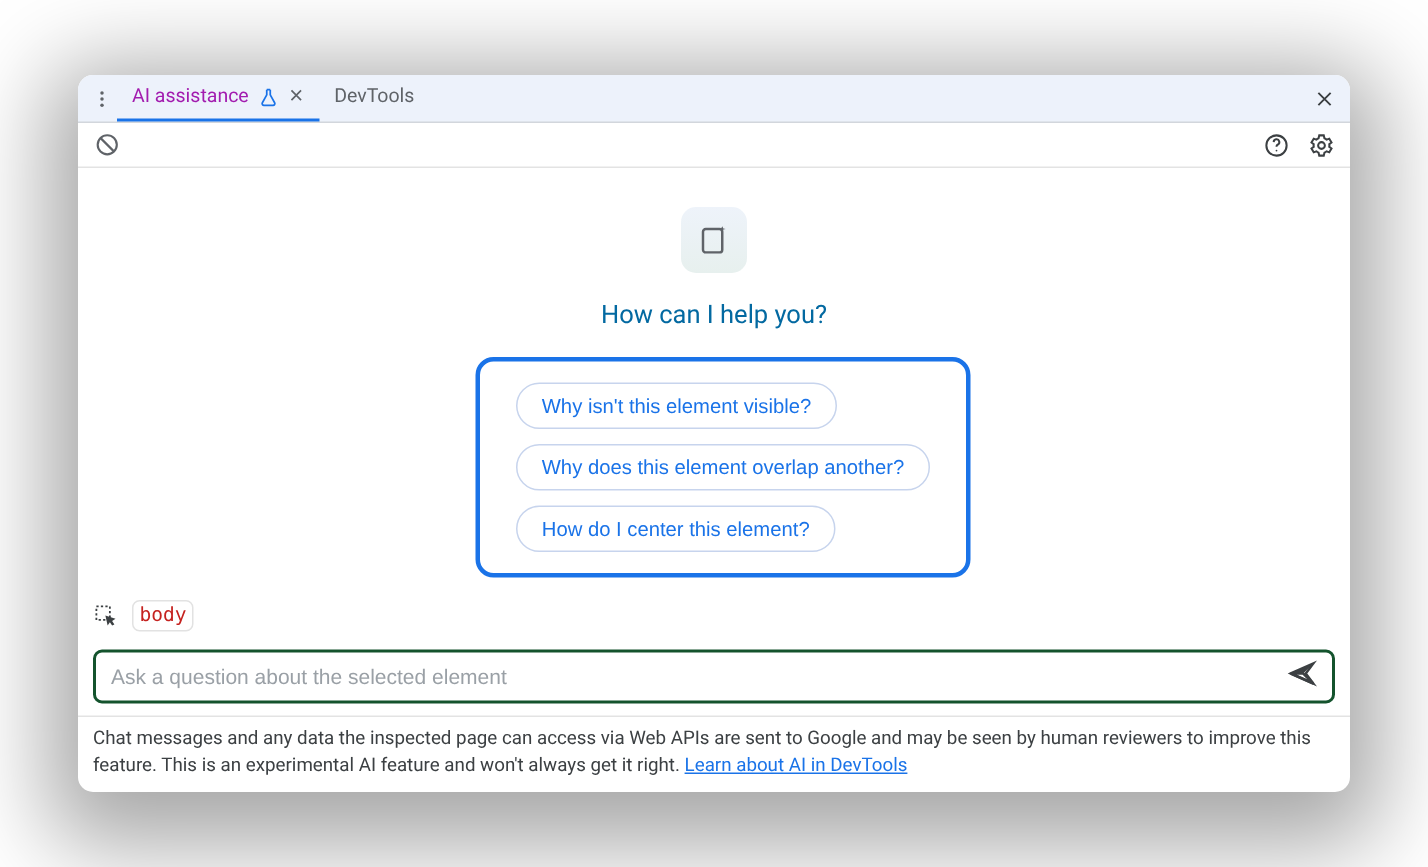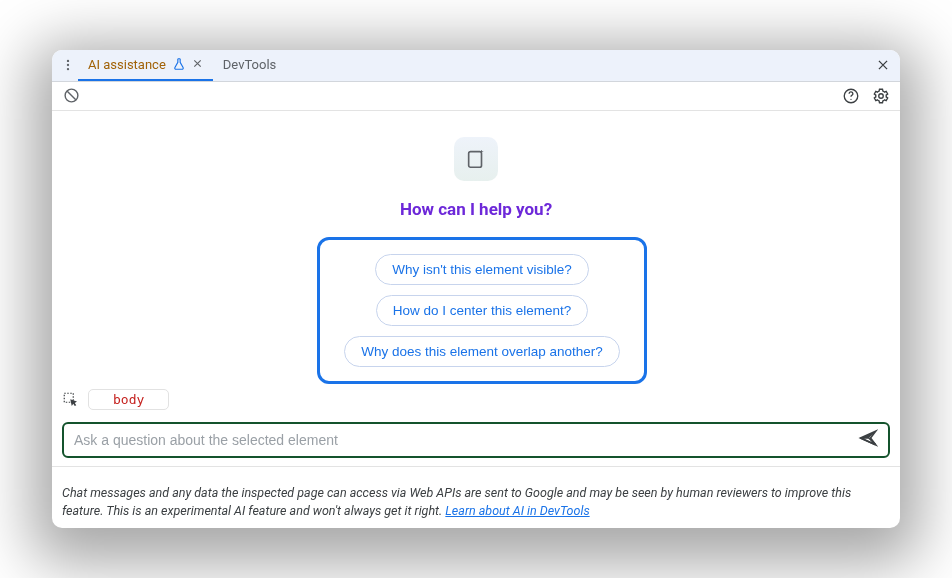--- a/index.html
+++ b/index.html
@@ -43,21 +43,21 @@
     display: flex;
     align-items: center;
     padding: 0 10px;
     font-size: 13px;
     color: #5f6368;
     gap: 6px;
     cursor: pointer;
     border-bottom: 2px solid transparent;
   }
   .tab.active {
-    color: #a16207;
+    color: #a21caf;
     border-bottom-color: #1a73e8;
     align-items: center;
   }
   .tab .flask svg { display:block; }
   .tab .close {
     color: #5f6368;
     font-size: 14px;
     line-height: 1;
   }
   .tabbar .spacer { flex: 1; }
@@ -99,31 +99,31 @@
   .spark-box {
     width: 44px; height: 44px;
     border-radius: 10px;
     background: linear-gradient(180deg, #eef3fa 0%, #e7f0ee 100%);
     display: flex; align-items: center; justify-content: center;
     margin-bottom: 18px;
   }
   .spark-box svg { display:block; }
   .heading {
     font-size: 17px;
-    font-weight: 700;
-    color: #6d28d9;
+    font-weight: 400;
+    color: #0369a1;
     margin-bottom: 18px;
   }
   .suggestions {
     border: 3px solid #1a73e8;
     border-radius: 12px;
     padding: 14px 24px;
     display: flex;
     flex-direction: column;
-    align-items: center;
+    align-items: flex-start;
     gap: 10px;
     margin-left: 12px;
   }
   .suggestion {
     border: 1px solid #c7d4ed;
     background: #fff;
     color: #1a73e8;
     font-size: 13.5px;
     padding: 7px 16px;
     border-radius: 999px;
@@ -135,21 +135,21 @@
     height: 32px;
     display: flex;
     align-items: center;
     padding: 0 10px;
     gap: 8px;
   }
   .context .select-icon svg { display:block; }
   .context .element-chip {
     border: 1px solid #e2e2e2;
     border-radius: 5px;
-    padding: 2px 24px;
+    padding: 2px 4px;
     color: #c5221f;
     font-size: 13px;
     font-family: Menlo, Consolas, monospace;
     cursor: pointer;
   }
   
   .input-row {
     padding: 6px 10px 8px 10px;
   }
   .input-wrap {
@@ -169,25 +169,24 @@
     color: #202124;
   }
   .input-wrap input::placeholder { color: #9aa0a6; }
   .input-wrap .send {
     color: #3c4043;
     cursor: pointer;
   }
   
   .footer {
     border-top: 1px solid #e3e3e3;
-    padding: 17px 10px 8px 10px;
+    padding: 6px 10px 8px 10px;
     font-size: 12.5px;
     color: #3c4043;
     line-height: 1.45;
-    font-style: italic;
   }
   .footer a { color: #1a73e8; text-decoration: underline; cursor: pointer; }
 </style>
 </head>
 <body>
 
 <div class="window">
 
   <div class="tabbar">
     <div class="kebab">
@@ -247,22 +246,22 @@
   <div class="main">
     <div class="spark-box">
       <svg width="22" height="22" viewBox="0 0 24 24" fill="none" stroke="#5f6368" stroke-width="1.8">
           <rect x="4" y="4" width="14" height="17" rx="2"></rect>
           <path d="M18 2l.8 1.6L20.5 4l-1.7.4L18 6l-.8-1.6L15.5 4l1.7-.4L18 2z" fill="#5f6368" stroke="none"></path>
         </svg>
     </div>
     <div class="heading">How can I help you?</div>
     <div class="suggestions">
       <button class="suggestion">Why isn't this element visible?</button>
+      <button class="suggestion">Why does this element overlap another?</button>
       <button class="suggestion">How do I center this element?</button>
-      <button class="suggestion">Why does this element overlap another?</button>
     </div>
   </div>
 
   <div class="context">
     <span class="select-icon">
       <svg width="18" height="18" viewBox="0 0 24 24" fill="none" stroke="#3c4043" stroke-width="1.6">
           <rect x="3" y="3" width="12" height="12" stroke-dasharray="2 2"></rect>
           <path d="M11 11l9 3-3 2 2 3-2 1-2-3-2 3-2-9z" fill="#3c4043" stroke="none"></path>
         </svg>
     </span>

